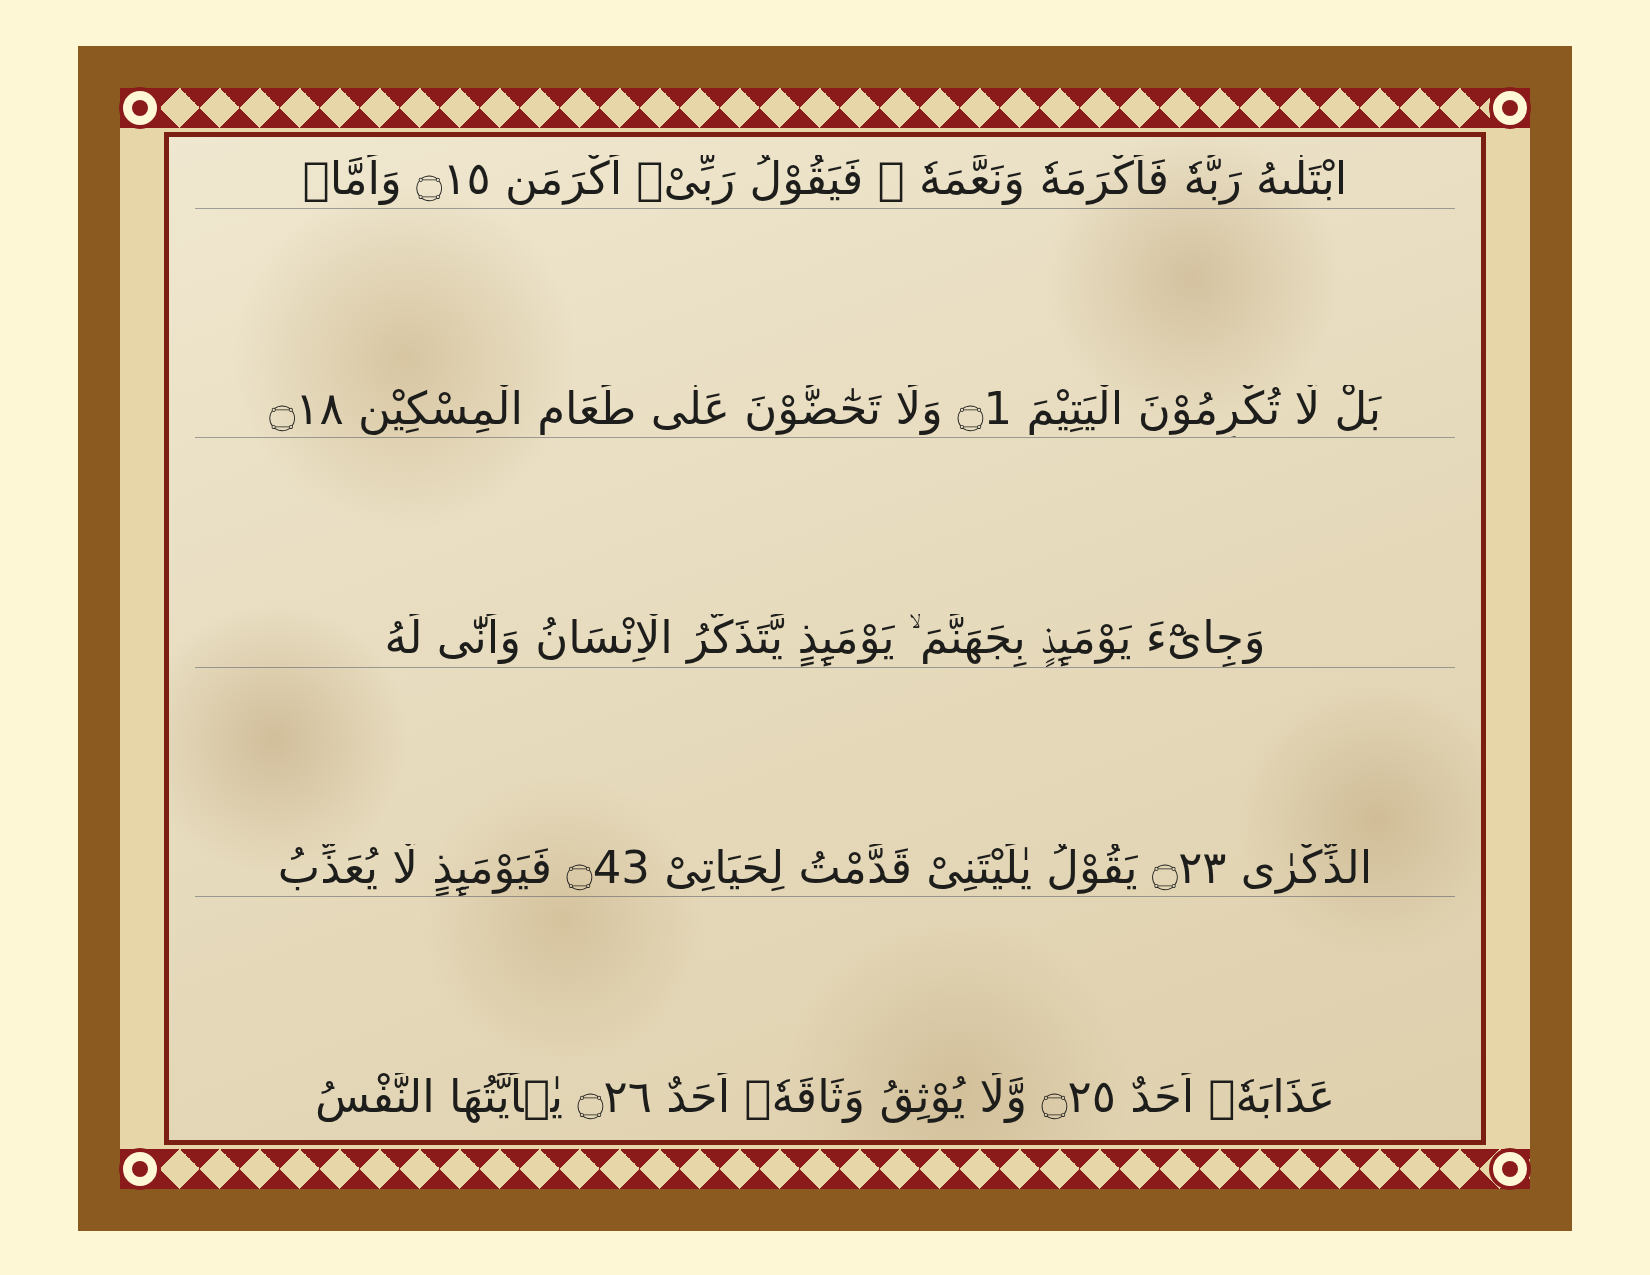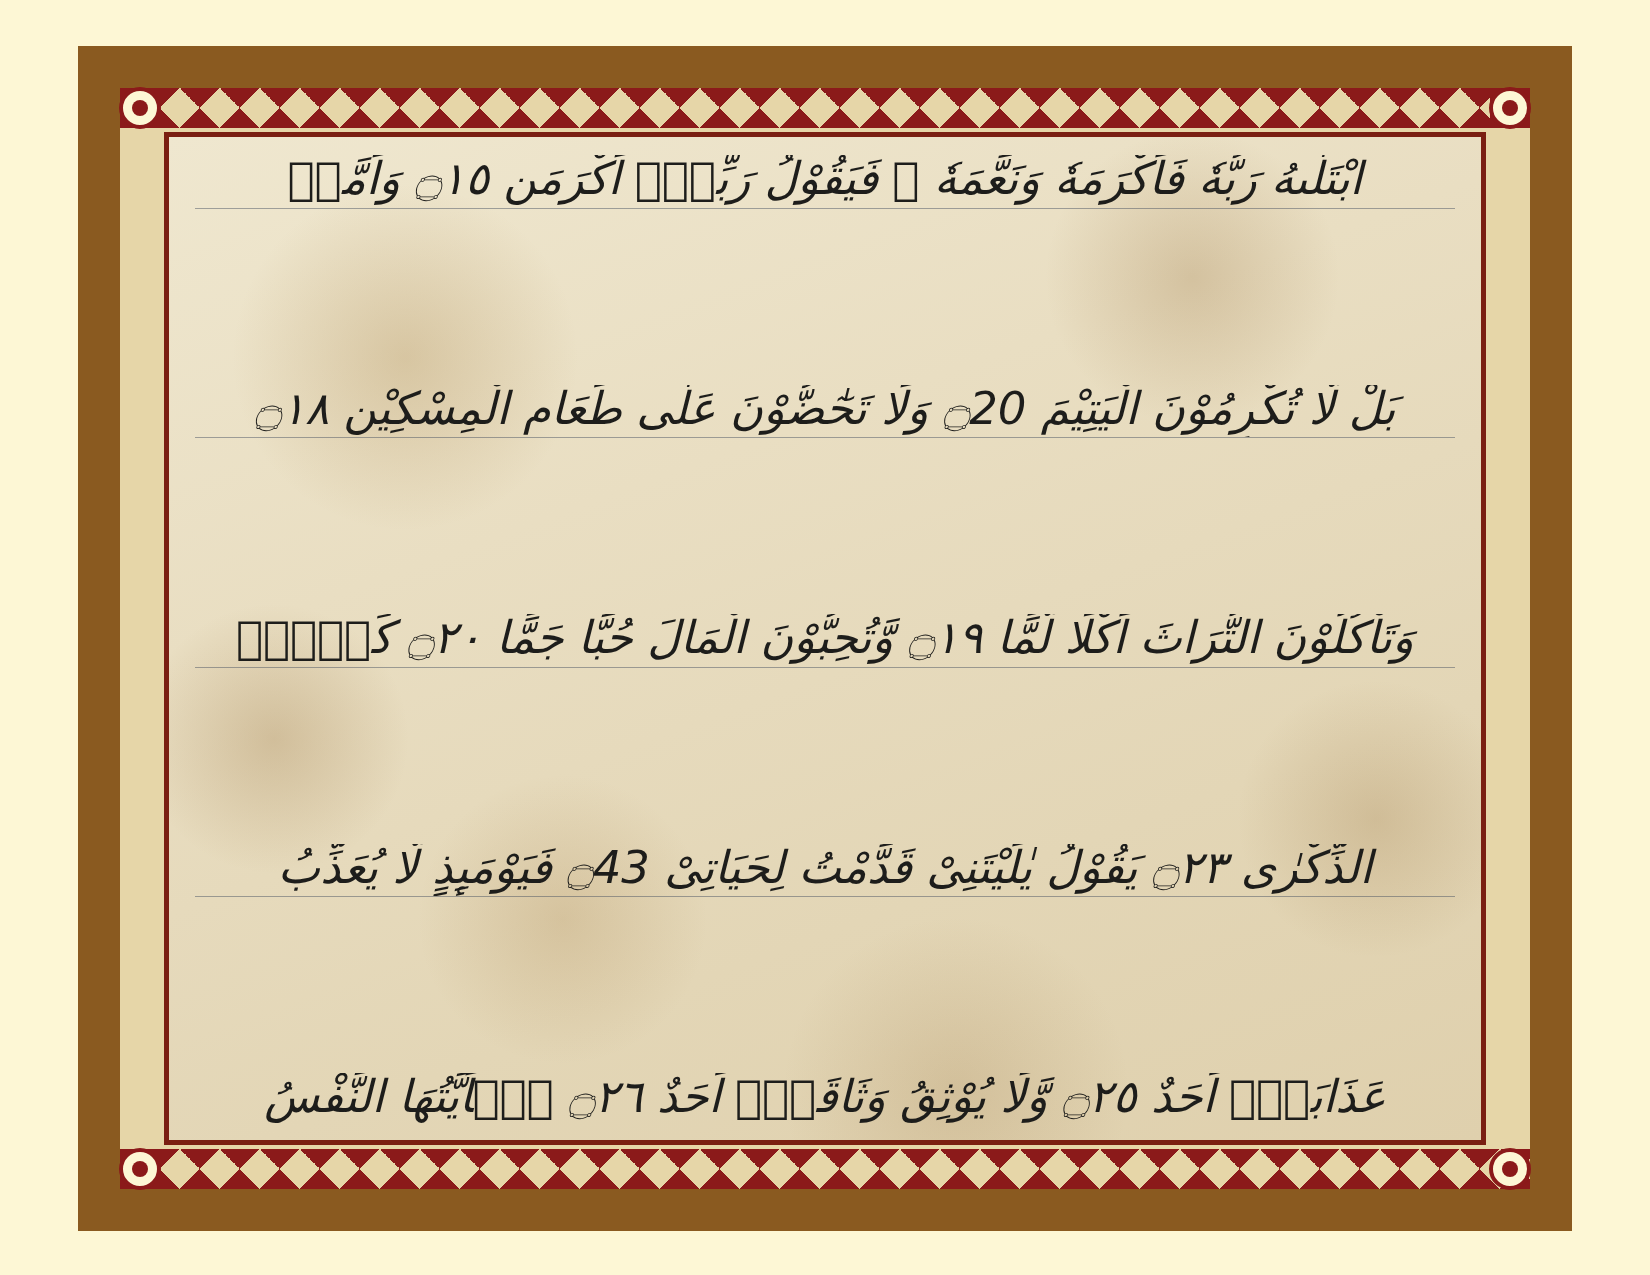--- a/index.html
+++ b/index.html
@@ -36,21 +36,20 @@
   }
 
   
   .zig-band {
     position: relative;
     width: 100%;
     height: 100%;
     background: #e6d6a8;
     box-sizing: border-box;
     padding: 34px;
-    font-style: italic;
   }
 
   
   .chev {
     position: absolute;
     background-repeat: repeat-x;
   }
   .chev-h {
     left: 0; right: 0; height: 40px;
     background-image:
@@ -162,22 +161,22 @@
 
       <div class="corner-dot cd-tl"></div>
       <div class="corner-dot cd-tr"></div>
       <div class="corner-dot cd-bl"></div>
       <div class="corner-dot cd-br"></div>
 
       <div class="inner-rule">
         <div class="parchment">
           <div class="lines">
             <div class="qline">ابْتَلٰىهُ رَبُّهٗ فَاَكْرَمَهٗ وَنَعَّمَهٗ ۙ فَيَقُوْلُ رَبِّیْۤ اَكْرَمَنِ ۝١٥ وَاَمَّاۤ</div>
-            <div class="qline">بَلْ لَّا تُكْرِمُوْنَ الْیَتِیْمَ ۝20 وَلَا تَحٰٓضُّوْنَ عَلٰى طَعَامِ الْمِسْكِیْنِ ۝١٨</div>
-            <div class="qline">وَتَاْكُلُوْنَ التُّرَاثَ اَكْلًا لَّمًّا ۝١٩ وَّتُحِبُّوْنَ الْمَالَ حُبًّا جَمًّا ۝٢٠ كَلَّاۤ</div>
+            <div class="qline">بَلْ لَّا تُكْرِمُوْنَ الْیَتِیْمَ ۝1 وَلَا تَحٰٓضُّوْنَ عَلٰى طَعَامِ الْمِسْكِیْنِ ۝١٨</div>
+            <div class="qline">وَجِایْٓءَ یَوْمَىِٕذٍۭ بِجَهَنَّمَ ۙ یَوْمَىِٕذٍ یَّتَذَكَّرُ الْاِنْسَانُ وَاَنّٰى لَهُ</div>
             <div class="qline">الذِّكْرٰى ۝٢٣ یَقُوْلُ یٰلَیْتَنِیْ قَدَّمْتُ لِحَیَاتِیْ ۝43 فَیَوْمَىِٕذٍ لَّا یُعَذِّبُ</div>
             <div class="qline">عَذَابَهٗۤ اَحَدٌ ۝٢٥ وَّلَا یُوْثِقُ وَثَاقَهٗۤ اَحَدٌ ۝٢٦ یٰۤاَیَّتُهَا النَّفْسُ</div>
           </div>
         </div>
       </div>
 
     </div>
   </div>
 </div>
 

